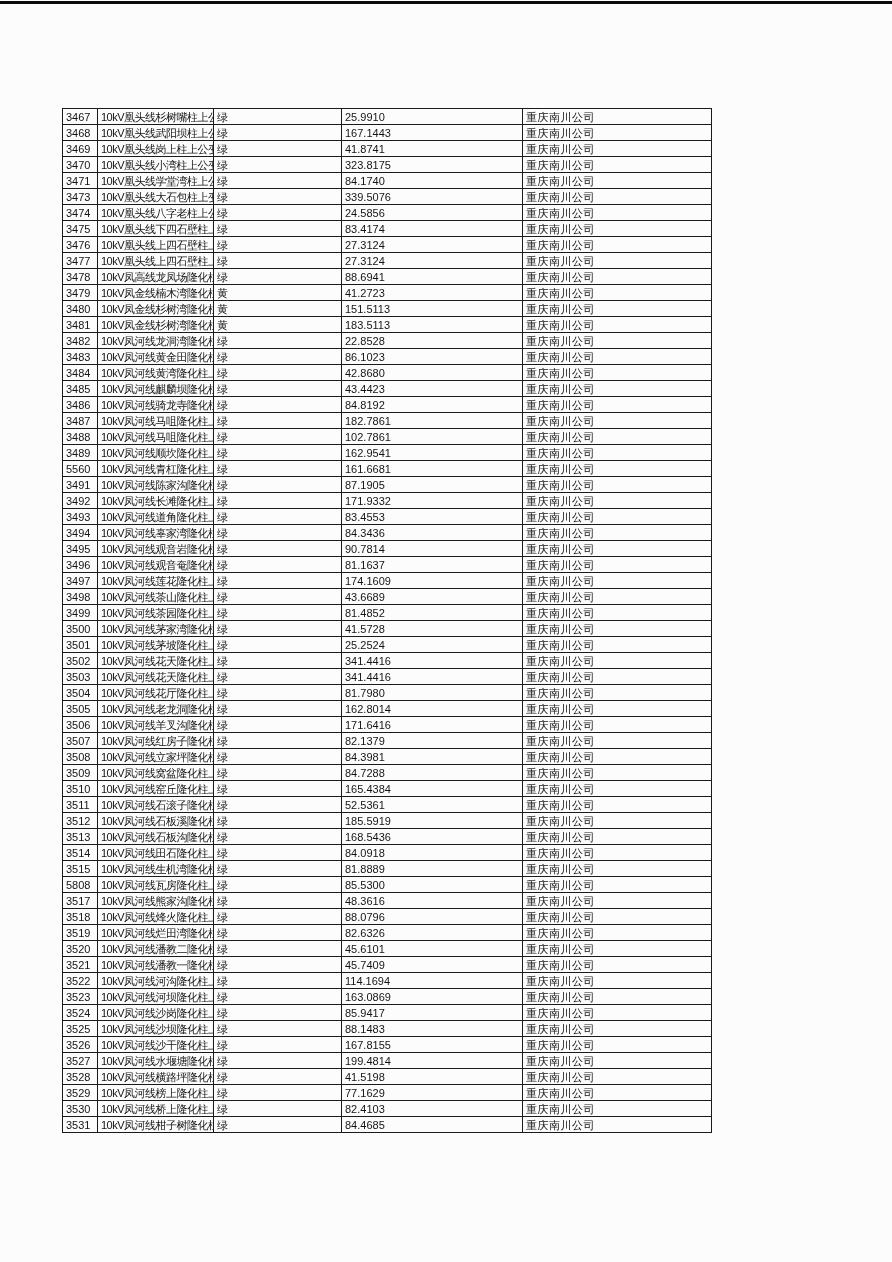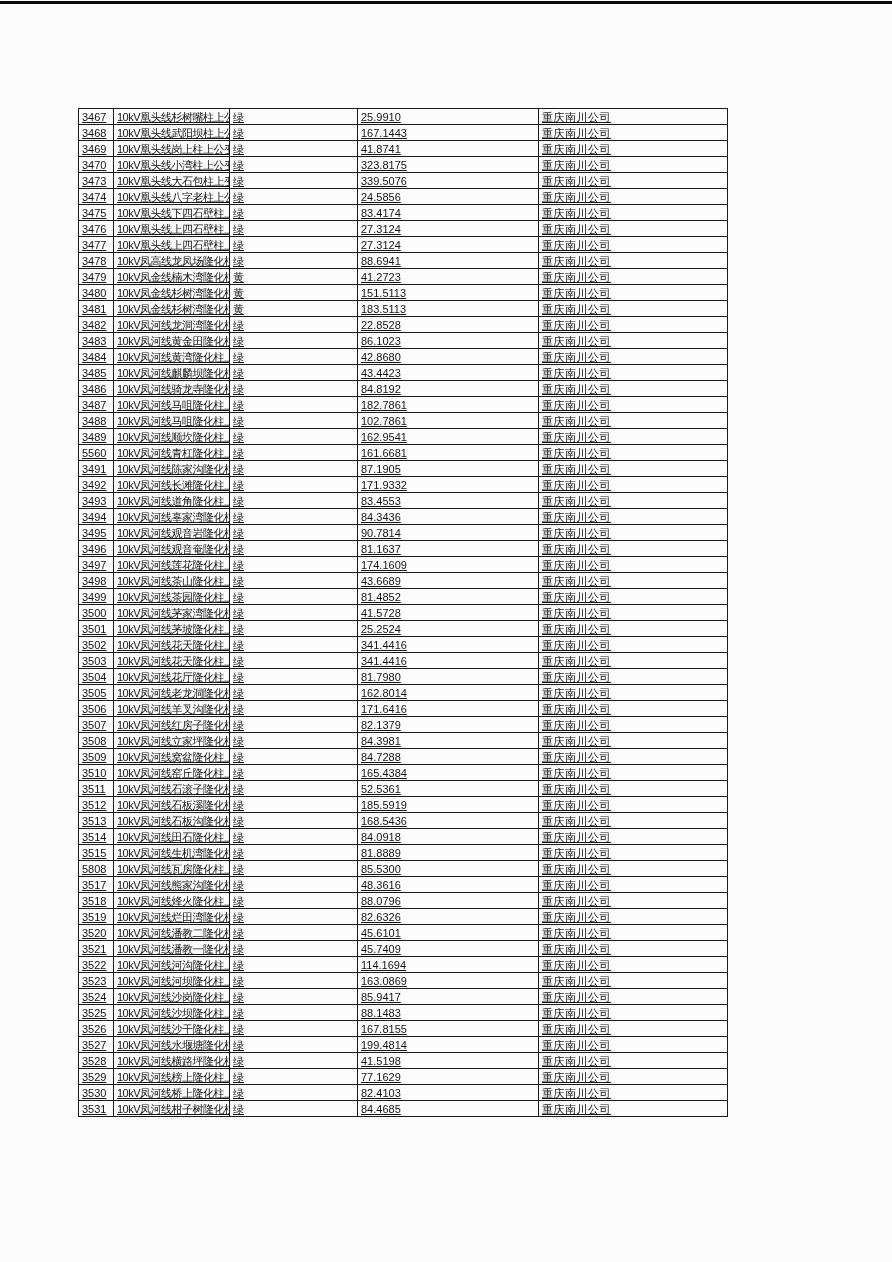--- a/index.html
+++ b/index.html
@@ -18,26 +18,25 @@
   .top-rule {
     position: absolute;
     top: 1px;
     left: 0;
     width: 892px;
     height: 3px;
     background: #0a0a0a;
   }
   table.grid {
     position: absolute;
-    left: 78px;
+    left: 62px;
     top: 108px;
     width: 649px;
     border-collapse: collapse;
     table-layout: fixed;
-    text-decoration: underline;
   }
   table.grid td {
     border: 1px solid #1a1a1a;
     height: 16px;
     box-sizing: border-box;
     font-size: 11px;
     line-height: 14px;
     white-space: nowrap;
     overflow: hidden;
     padding: 0 1px 0 3px;
@@ -85,20 +84,27 @@
           <td class="c-company">重庆南川公司</td>
         </tr>
         <tr>
           <td class="c-no">3470</td>
           <td class="c-name">10kV凰头线小湾柱上公变</td>
           <td class="c-color">绿</td>
           <td class="c-value">323.8175</td>
           <td class="c-company">重庆南川公司</td>
         </tr>
         <tr>
+          <td class="c-no">3471</td>
+          <td class="c-name">10kV凰头线学堂湾柱上公</td>
+          <td class="c-color">绿</td>
+          <td class="c-value">84.1740</td>
+          <td class="c-company">重庆南川公司</td>
+        </tr>
+        <tr>
           <td class="c-no">3473</td>
           <td class="c-name">10kV凰头线大石包柱上变</td>
           <td class="c-color">绿</td>
           <td class="c-value">339.5076</td>
           <td class="c-company">重庆南川公司</td>
         </tr>
         <tr>
           <td class="c-no">3474</td>
           <td class="c-name">10kV凰头线八字老柱上公</td>
           <td class="c-color">绿</td>

